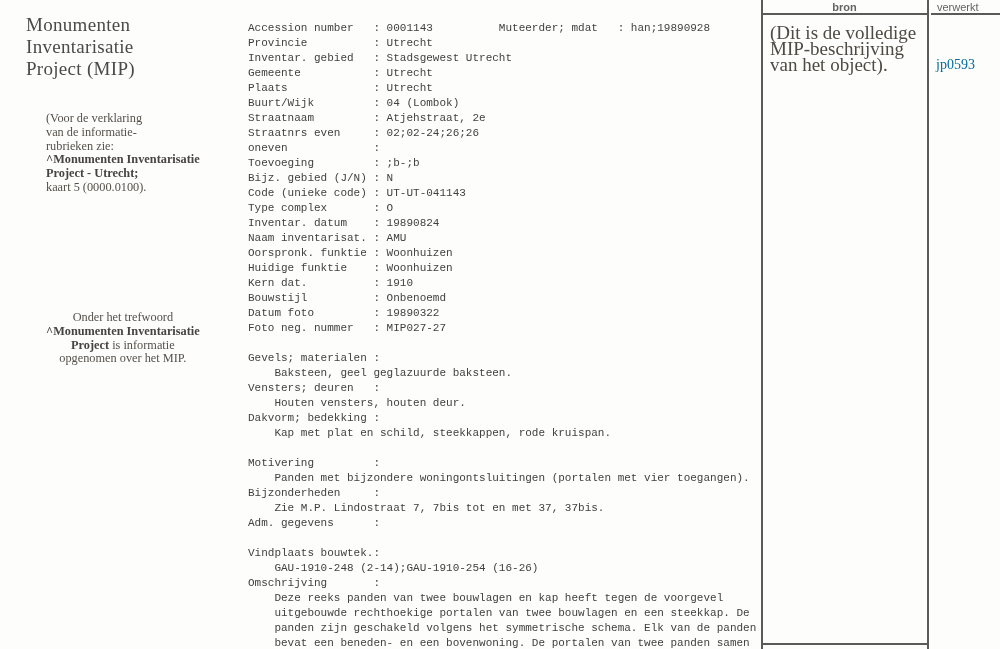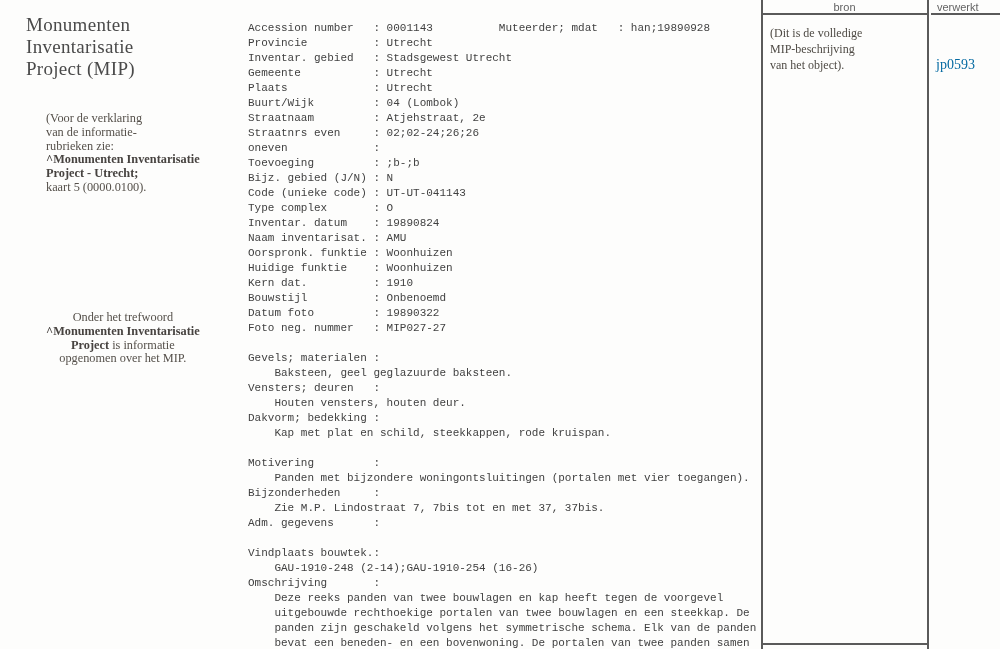--- a/index.html
+++ b/index.html
@@ -76,27 +76,28 @@
     position: absolute;
     top: 1px;
     font-family: "Liberation Sans", sans-serif;
     font-size: 11px;
     color: #636363;
   }
   .head-bron {
     left: 762px;
     width: 165px;
     text-align: center;
+    font-weight: bold;
   }
   .head-verwerkt { left: 937px; }
   .bron-note {
     position: absolute;
     left: 770px;
     top: 25px;
-    font-size: 12px;
+    font-size: 19px;
     line-height: 16px;
     color: #4e4a44;
     white-space: nowrap;
   }
   .verwerkt-code {
     position: absolute;
     left: 936px;
     top: 57px;
     font-size: 14px;
     color: #0369a1;

